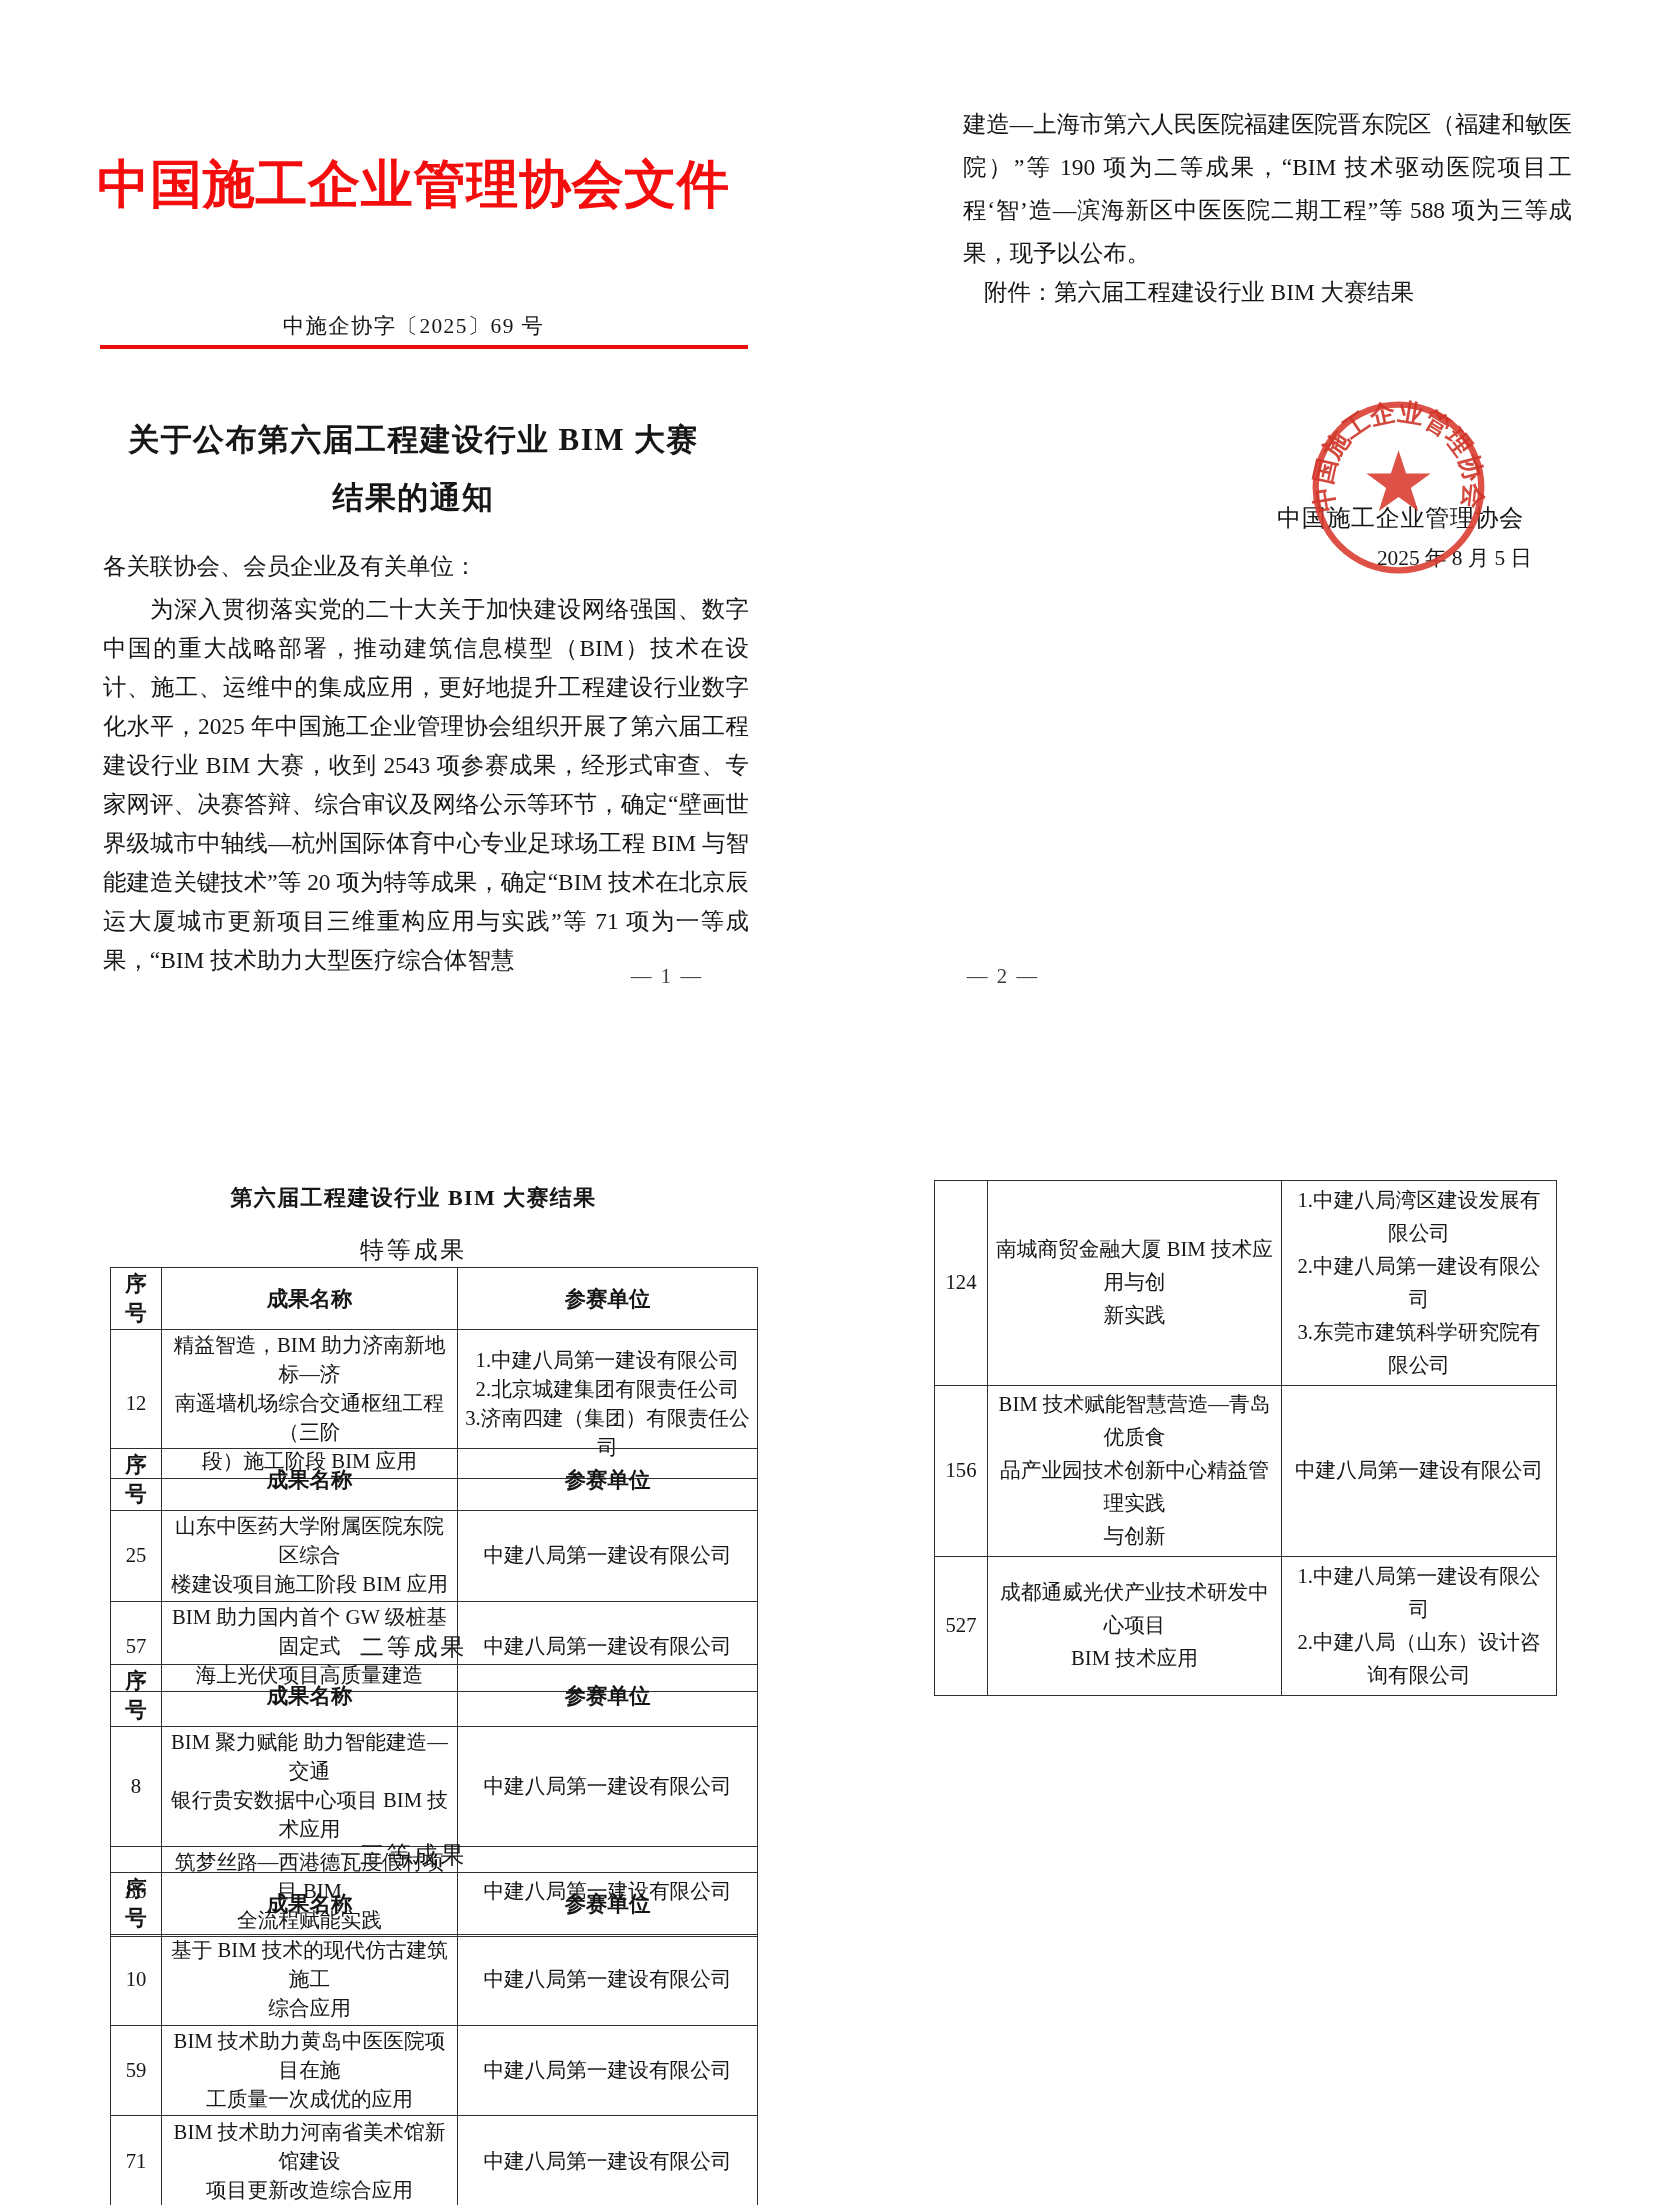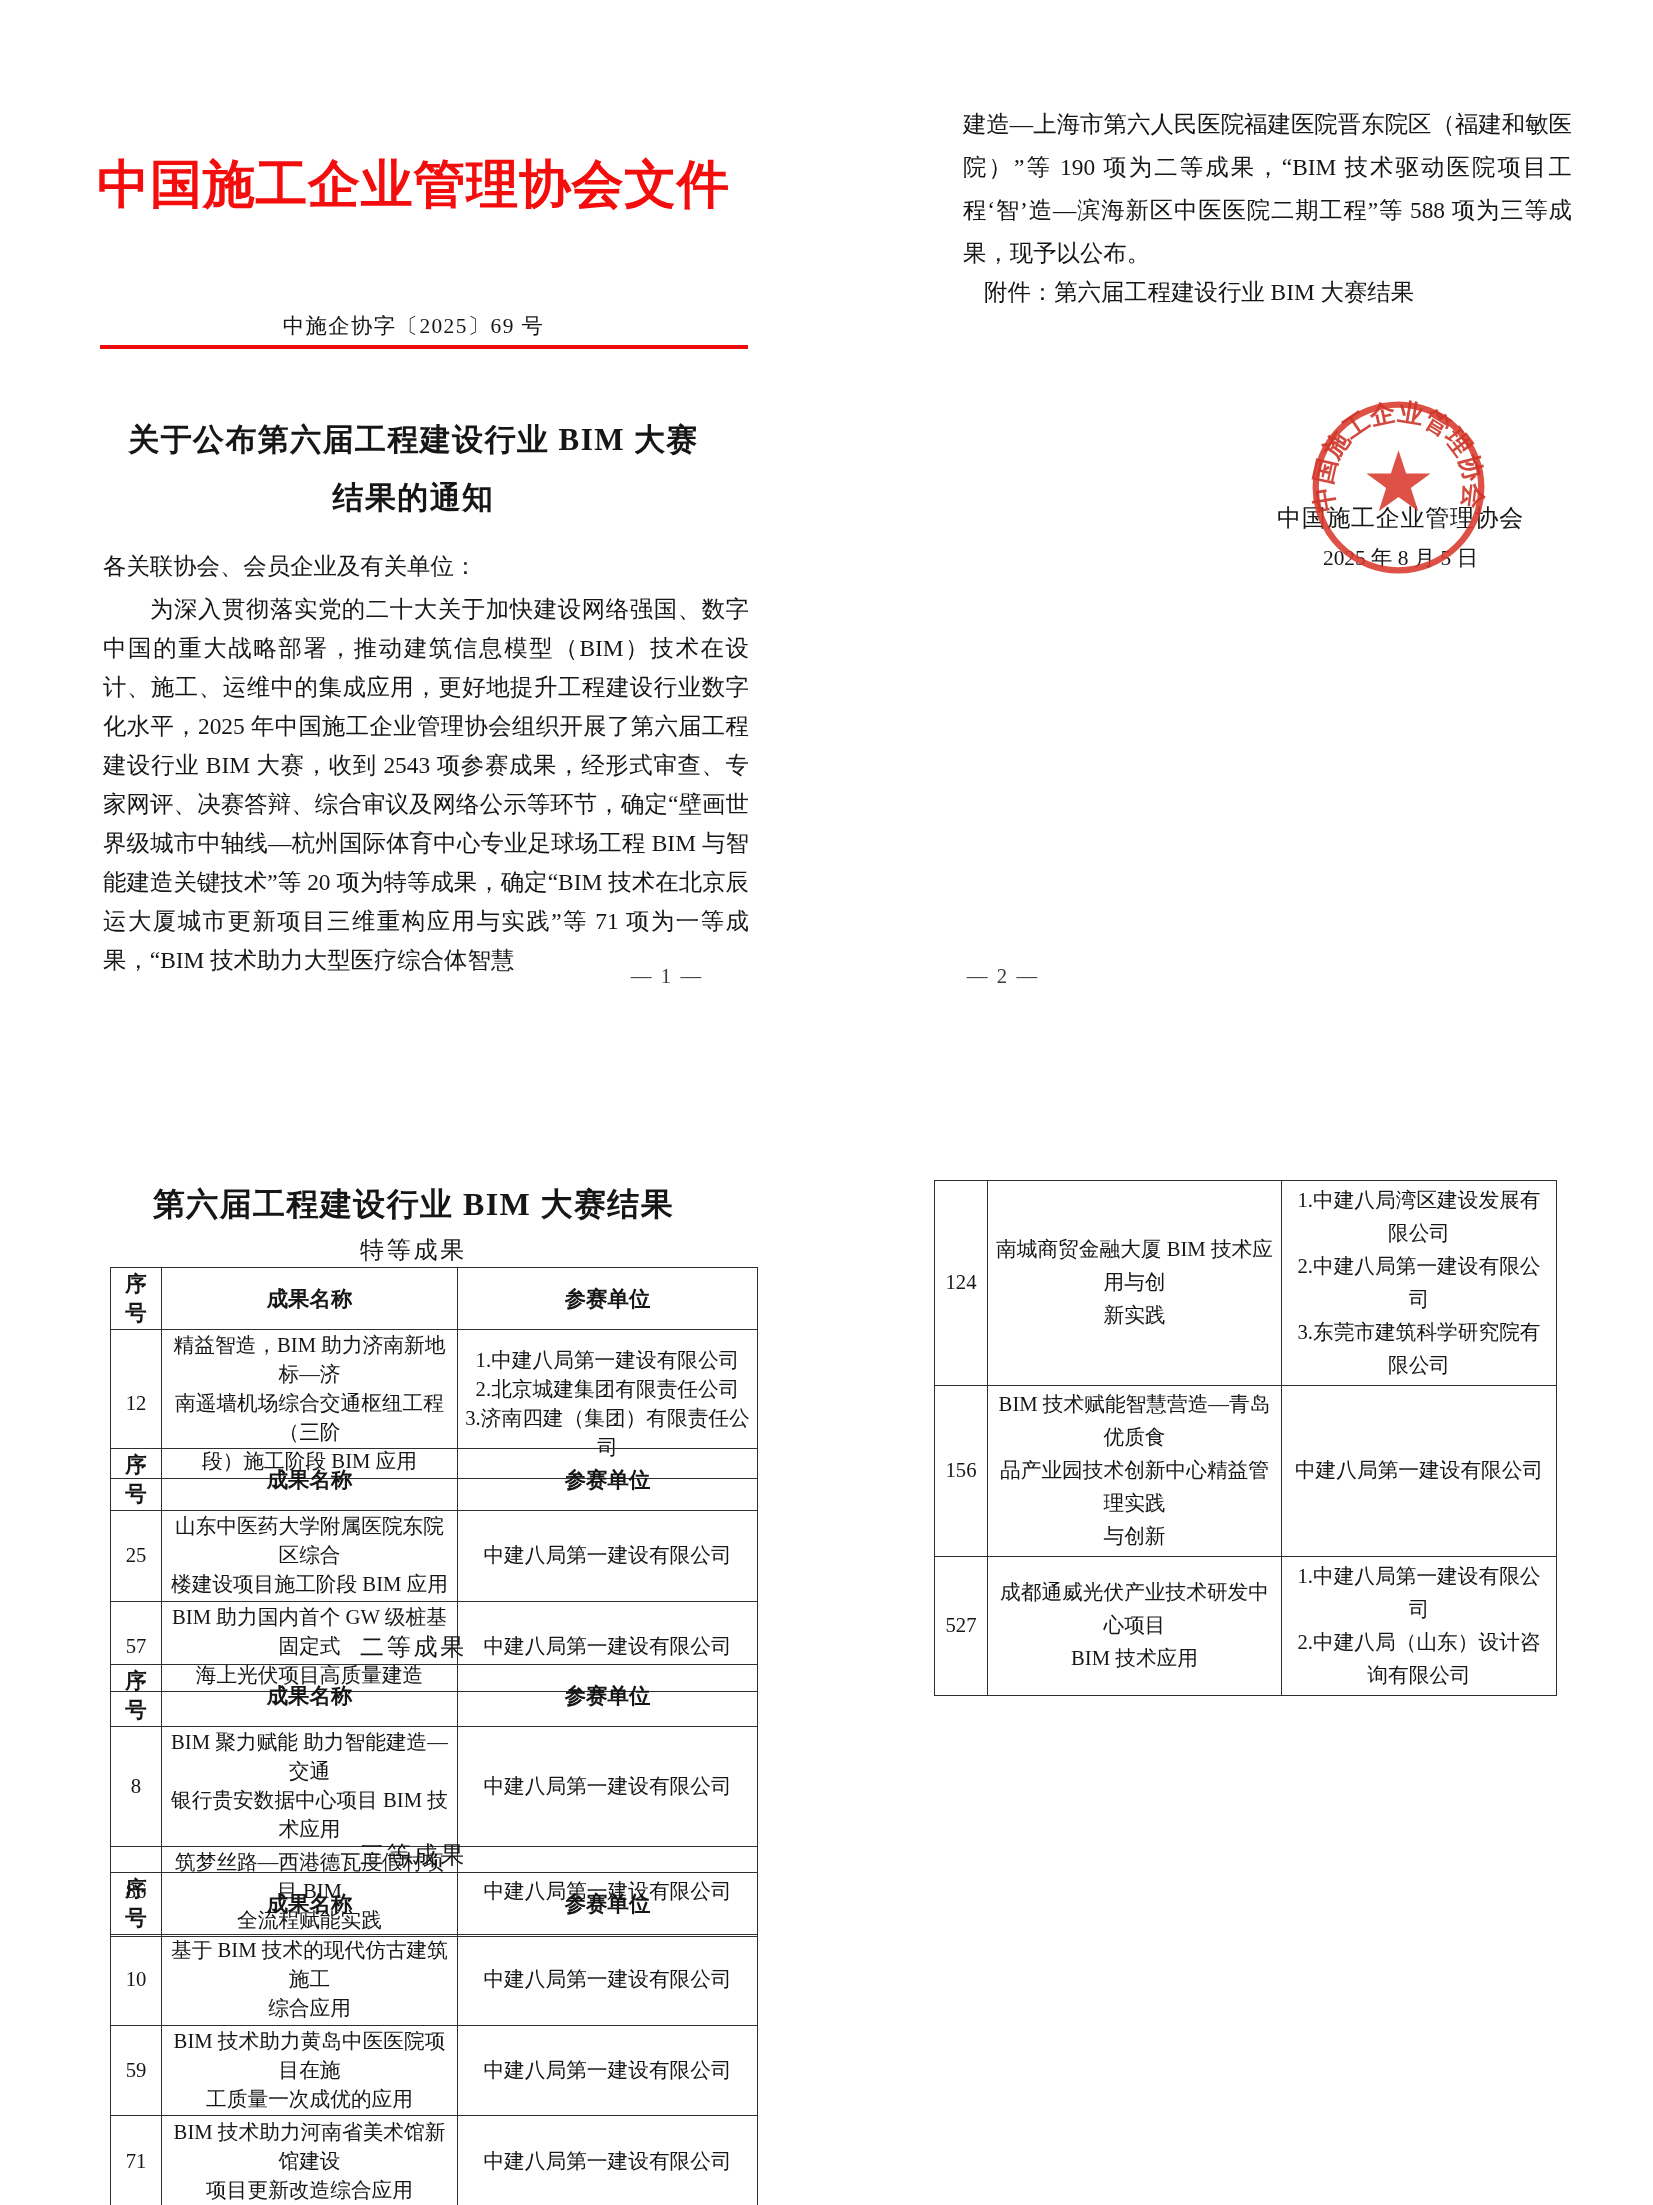--- a/index.html
+++ b/index.html
@@ -39,26 +39,26 @@
   .pnum{position:absolute;top:965px;font-size:20.7px;color:#3d3d3d;letter-spacing:2.1px;}
   .pnum.right{left:598px;width:138px;text-align:center;}
   .pnum.left{left:107px;width:138px;text-align:center;}
 
   
   .body2{left:112px;top:103px;width:609px;line-height:43px;margin-left:24px;}
   .attach{position:absolute;left:157px;top:276px;font-size:23.4px;}
   .sealwrap{position:absolute;left:481px;top:397px;width:181px;height:181px;z-index:2;}
   .signer{position:absolute;left:442px;top:502px;width:263px;text-align:center;
     font-size:24px;letter-spacing:0.7px;z-index:1;}
-  .sdate{position:absolute;left:442px;top:543px;width:263px;text-align:center;
+  .sdate{position:absolute;left:442px;top:543px;width:263px;text-align:right;
     font-size:21.4px;z-index:1;}
 
   
   .rtitle{position:absolute;left:0;top:80px;width:100%;text-align:center;
-    font-size:32px;font-weight:bold;letter-spacing:1.4px;}
+    font-size:22px;font-weight:bold;letter-spacing:1.4px;}
   .sect{position:absolute;left:0;width:100%;text-align:center;font-size:24px;letter-spacing:2.8px;}
   #s1h{top:131px} #s2h{top:311px} #s3h{top:528px} #s4h{top:736px}
 
   table.awards{position:absolute;left:110px;width:646px;border-collapse:collapse;
     table-layout:fixed;font-size:20.7px;}
   #t1{top:164px} #t2{top:345px} #t3{top:561px} #t4{top:769px}
   table.awards th,table.awards td{border:1.4px solid var(--border);text-align:center;
     vertical-align:middle;padding:1.4px 4.1px;overflow:hidden;}
   table.awards th{font-weight:bold;height:34px;font-size:21.4px;}
   table.awards td{line-height:29px;}

